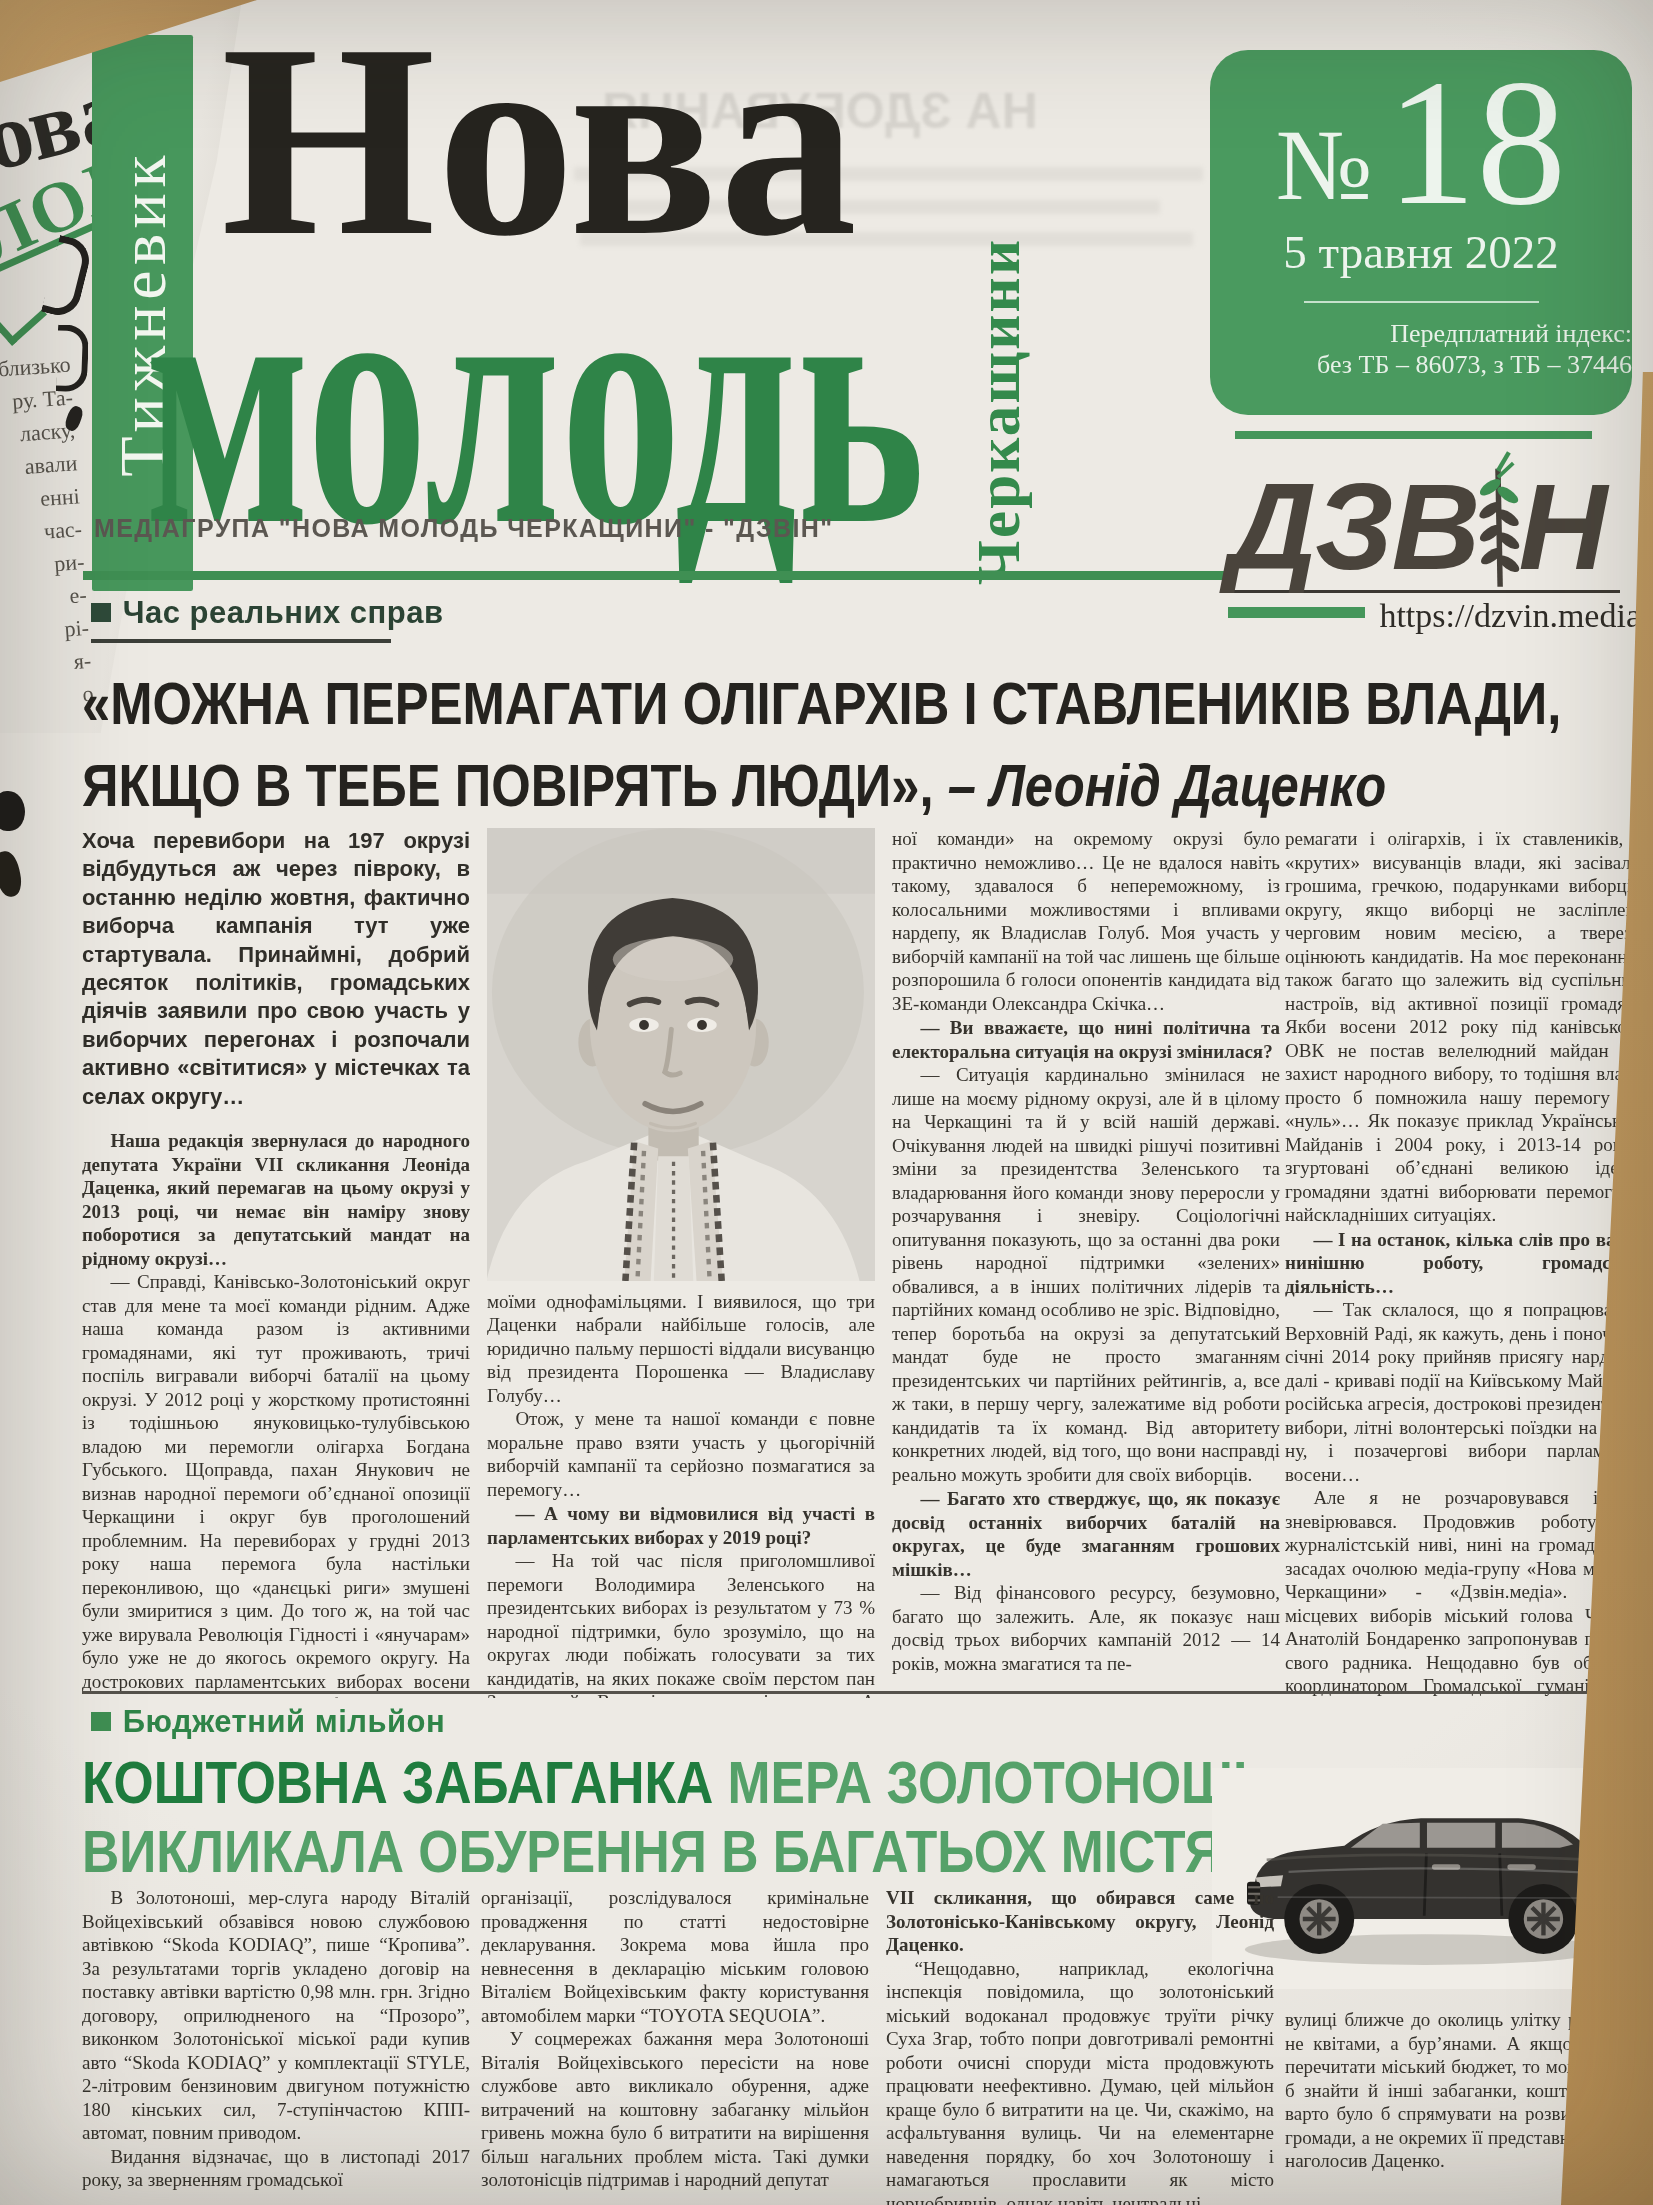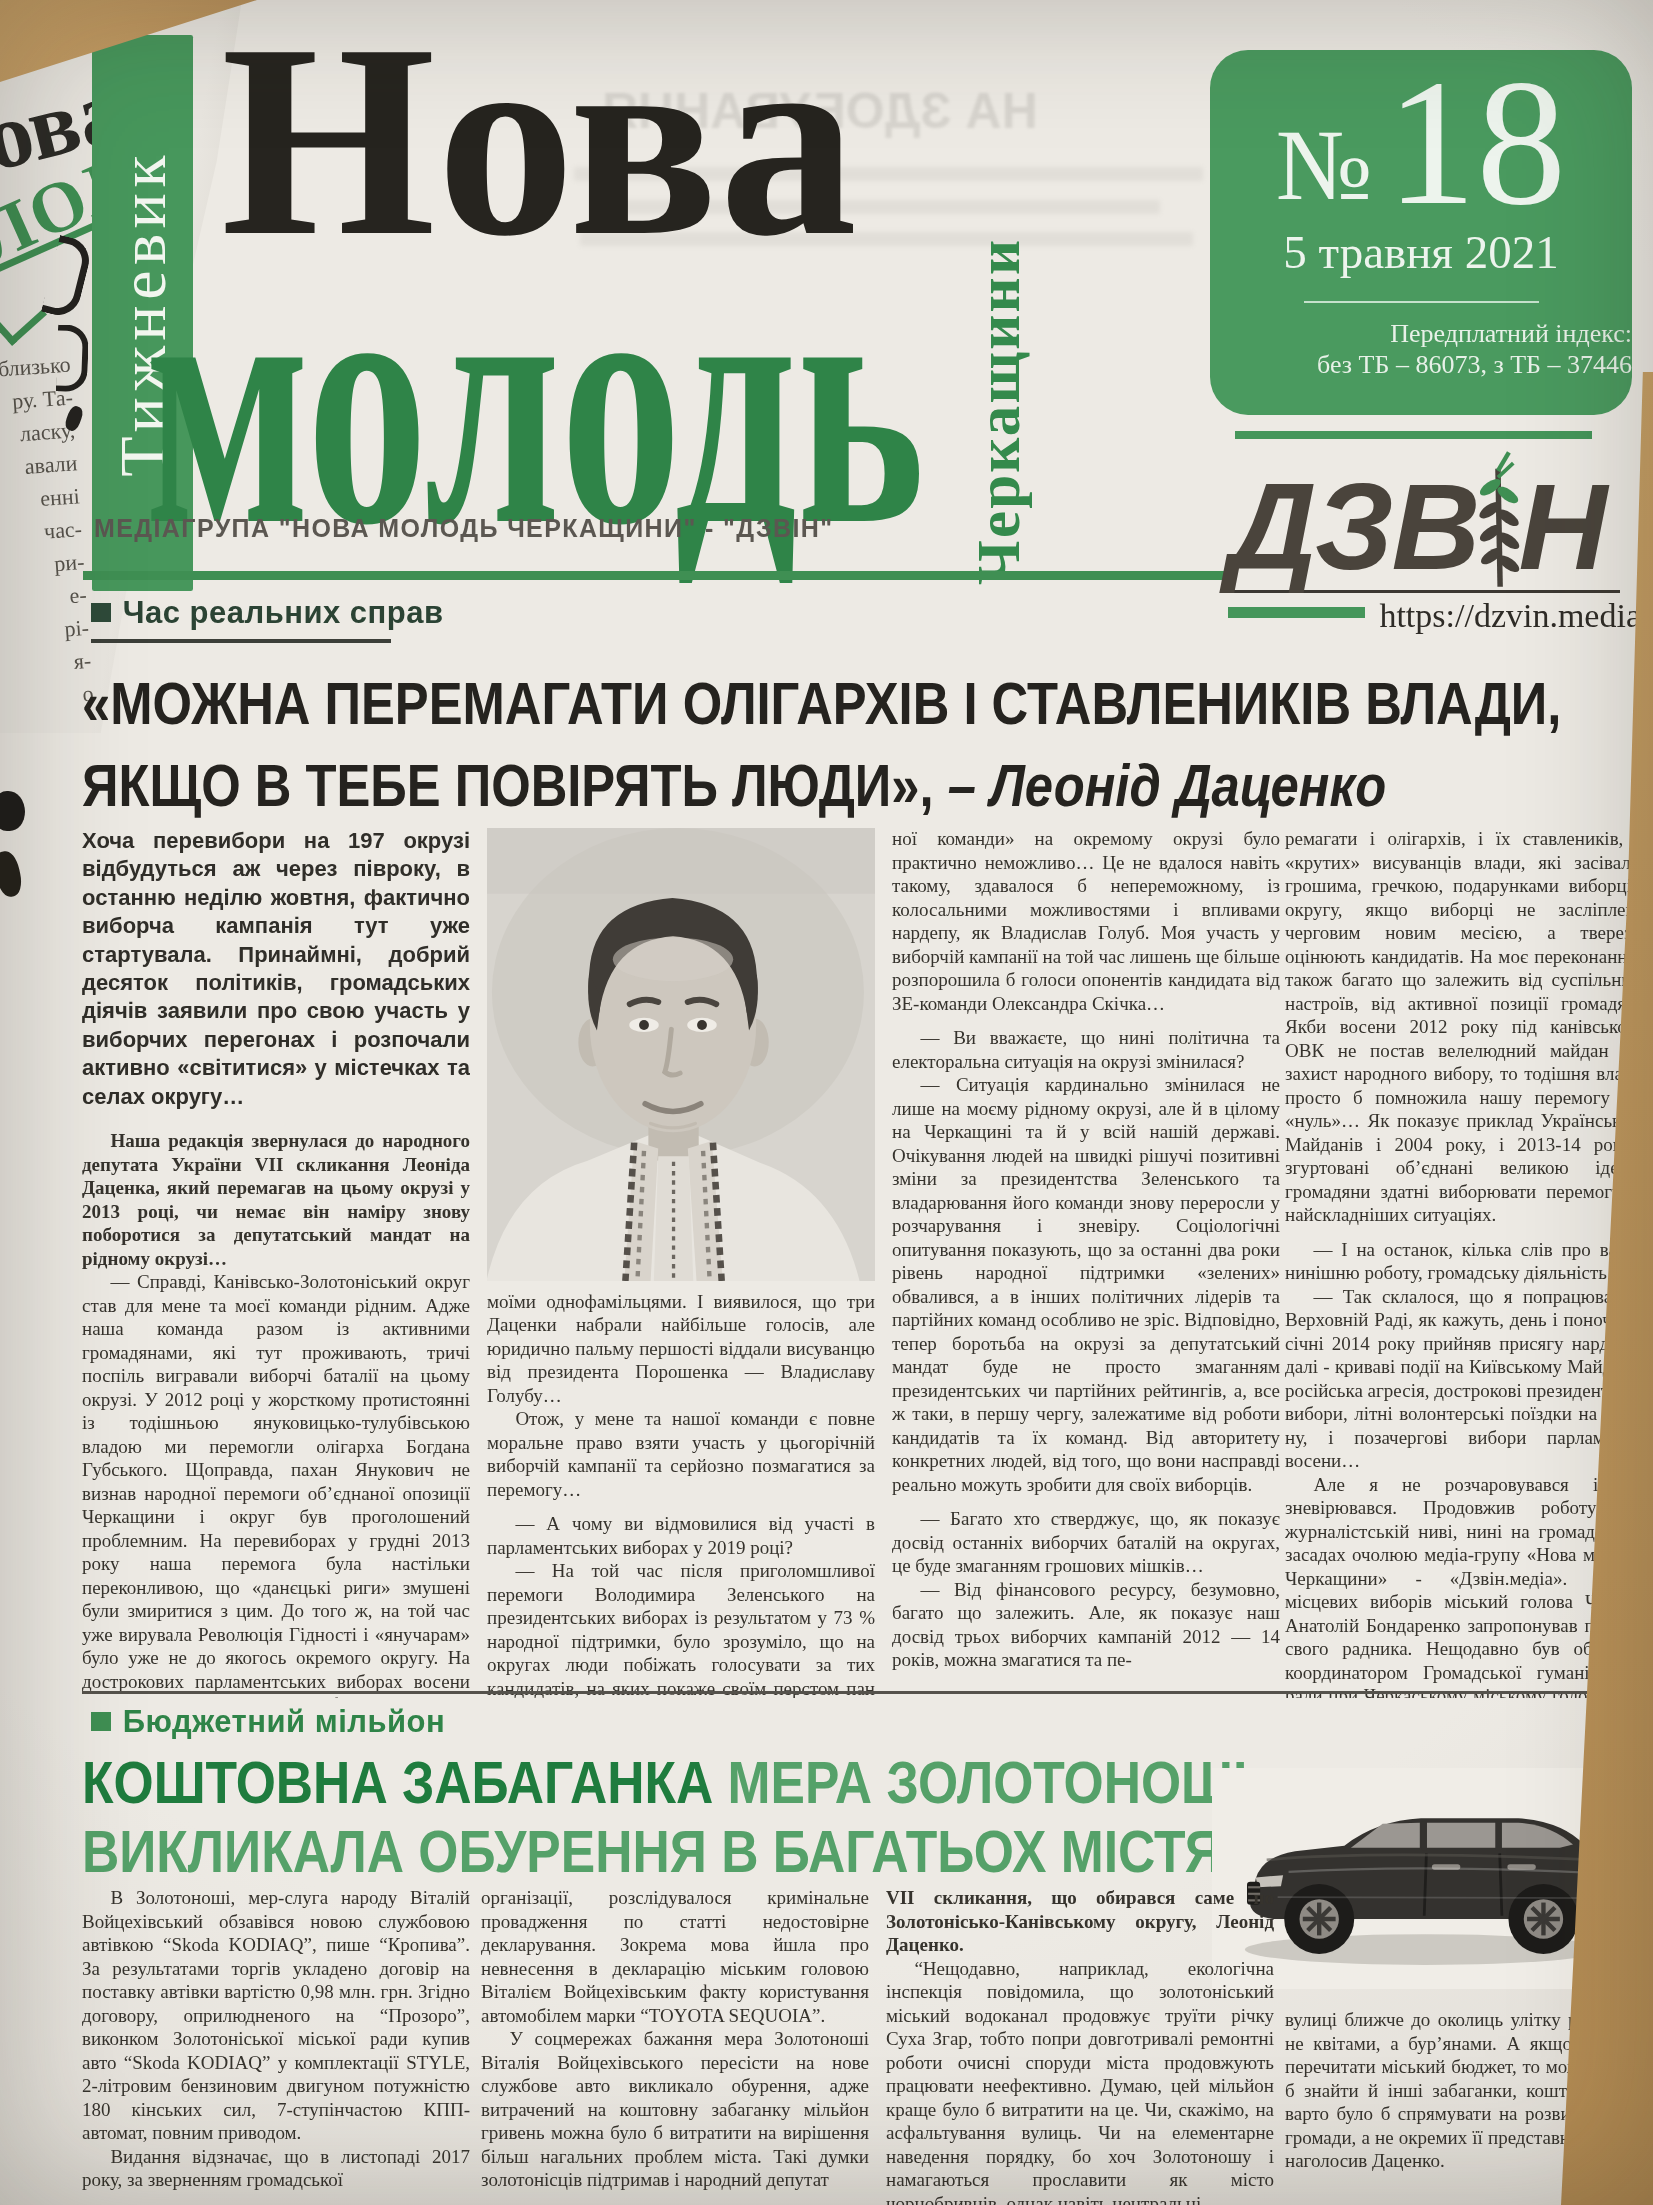--- a/index.html
+++ b/index.html
@@ -92,21 +92,21 @@
   .tcol{position:absolute;top:827px;height:871px;overflow:hidden;
         font-size:19px;line-height:23.5px;text-align:justify;color:#36332d;}
   .c1{left:82px;width:388px;}.c2{left:487px;width:388px;}
   .c3{left:892px;width:388px;}.c4{left:1285px;width:356px;}
   .bcol{position:absolute;top:1886px;height:321px;overflow:hidden;
         font-size:19px;line-height:23.5px;text-align:justify;color:#36332d;}
   .b1{left:82px;width:388px;}.b2{left:481px;width:388px;}
   .b3{left:886px;width:388px;}.b4{left:1285px;width:356px;top:2008px;height:198px;}
   .para{margin:0;}
   .para.p,.para.q,.para.intro{text-indent:28.4px;}
-  .para.q{font-weight:400;margin-top:11px;}
+  .para.q{font-weight:700;margin-top:1px;}
   .para.intro{font-weight:700;}
   .para.lead{font:700 22px/28.4px "Liberation Sans",sans-serif;color:#302e29;margin-bottom:18px;}
   .para.cont{text-indent:0;}
   .para.bcont{font-weight:700;text-indent:0;}
   .tail{font-weight:400;}
   
   .portrait{width:406px;height:453px;margin:1.1px 0 8.8px -17.5px;background:#d7d4ce;}
   .carphoto{position:absolute;left:1212px;top:1768px;width:431px;height:221px;background:#f0ede7;}
   
   .wood{position:absolute;}
@@ -161,21 +161,21 @@
   <div class="brand2">молодь</div>
   <div class="brandside">Черкащини</div>
   <div class="tagline">МЕДІАГРУПА "НОВА МОЛОДЬ ЧЕРКАЩИНИ" - "ДЗВІН"</div>
   <div class="greenrule"></div>
 
   <div class="issuebox">
     <div class="ib-row">
       <span class="ib-no">№</span>
       <span class="ib-num">18</span>
     </div>
-    <div class="ib-date">5 травня 2021</div>
+    <div class="ib-date">5 травня 2022</div>
     <div class="ib-sep"></div>
     <div class="ib-idx">Передплатний індекс:</div>
     <div class="ib-idx">без ТБ – 86073, з ТБ – 37446</div>
   </div>
 
   <div class="dzvin">
     <div class="dz-bar-top"></div>
     <div class="dz-logo">
       <span class="dz-l">ДЗВ</span>
       <svg class="dz-wheat" width="47" height="141" viewBox="0 0 86 258">

